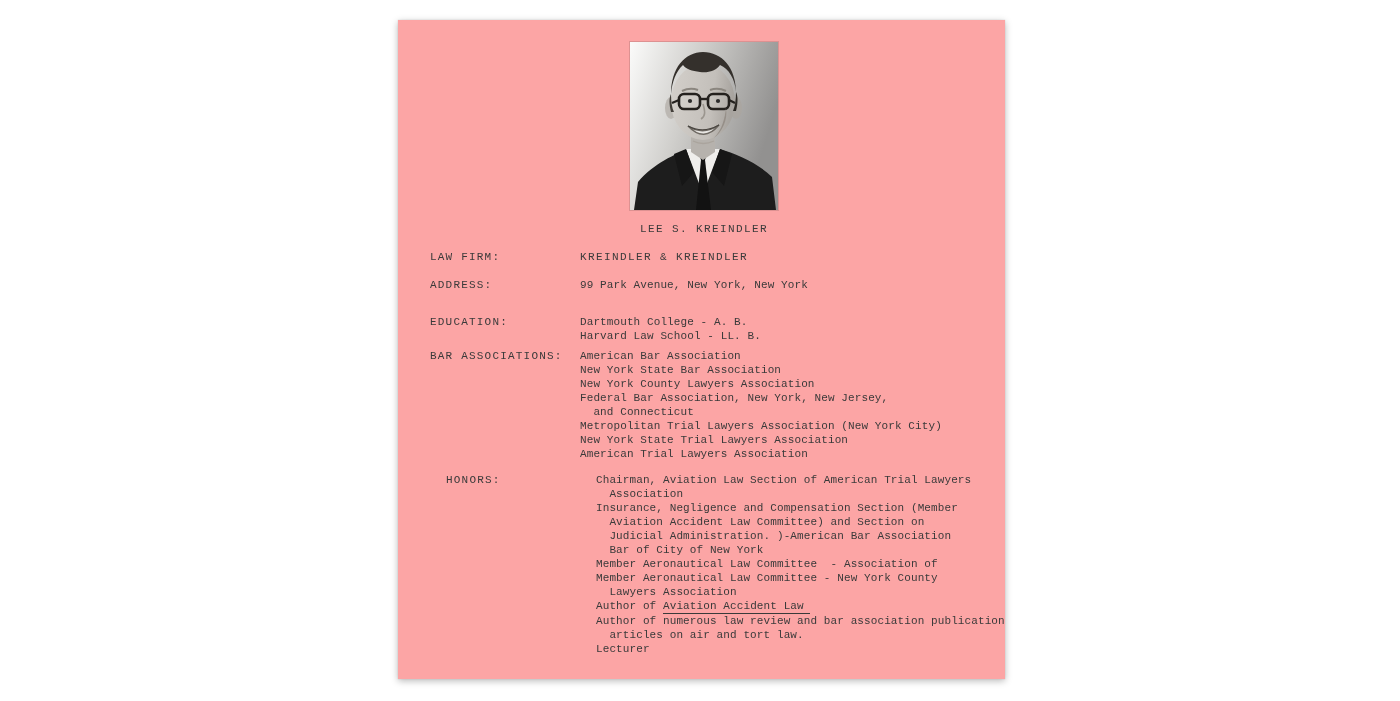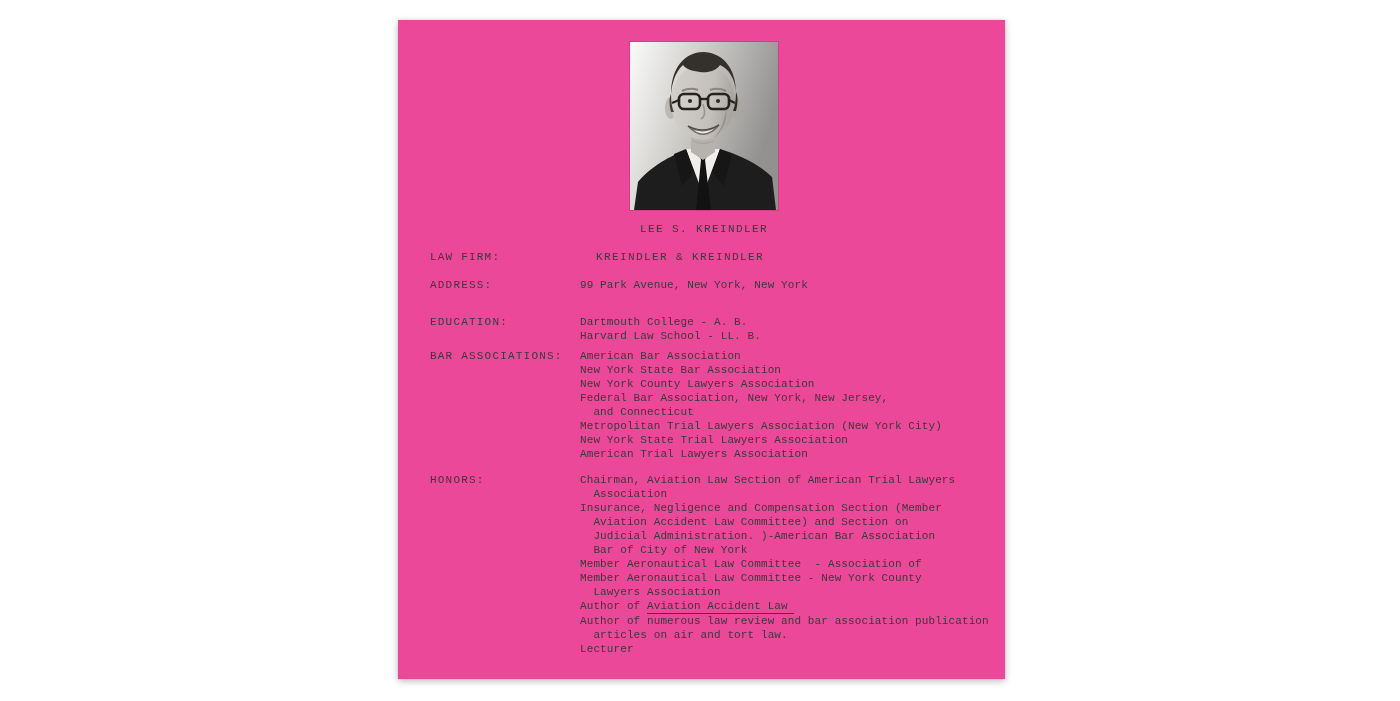--- a/index.html
+++ b/index.html
@@ -9,21 +9,21 @@
     font-family: "Liberation Mono", "DejaVu Sans Mono", monospace;
     overflow: hidden;
     position: relative;
   }
   .stage { position: absolute; inset: 0; }
 
   .page {
     position: absolute;
     left: 398px; top: 20px;
     width: 607px; height: 659px;
-    background: #ec4899;
+    background: #fca5a5;
     box-shadow: 0 2px 7px rgba(0,0,0,0.28), 0 0 1px rgba(0,0,0,0.18);
   }
 
   .photo {
     position: absolute;
     left: 232px; top: 22px;
     width: 148px; height: 168px;
     outline: 1px solid rgba(0,0,0,0.12);
     overflow: hidden;
   }
@@ -56,25 +56,25 @@
   .row-value { flex: 1 1 auto; }
   .bio-line {
     font-size: 11px;
     line-height: 14px;
     color: #3a3a3a;
     letter-spacing: 0.1px;
     white-space: pre;
   }
   .caps-line { letter-spacing: 1.4px; }
 
-  .row-law-firm  { top: 230px; gap: 16px; }
+  .row-law-firm  { top: 230px; }
   .row-address   { top: 258px; }
   .row-education { top: 286px; margin-top: 9px; }
   .row-bar       { top: 329px; font-family: Liberation Mono, monospace; }
-  .row-honors    { top: 453px; }
+  .row-honors    { top: 453px; margin-left: 16px; }
 
   .underlined-title {
     display: inline-block;
     white-space: pre;
     border-bottom: 1px solid #3a3a3a;
   }
 </style>
 </head>
 <body>
 

